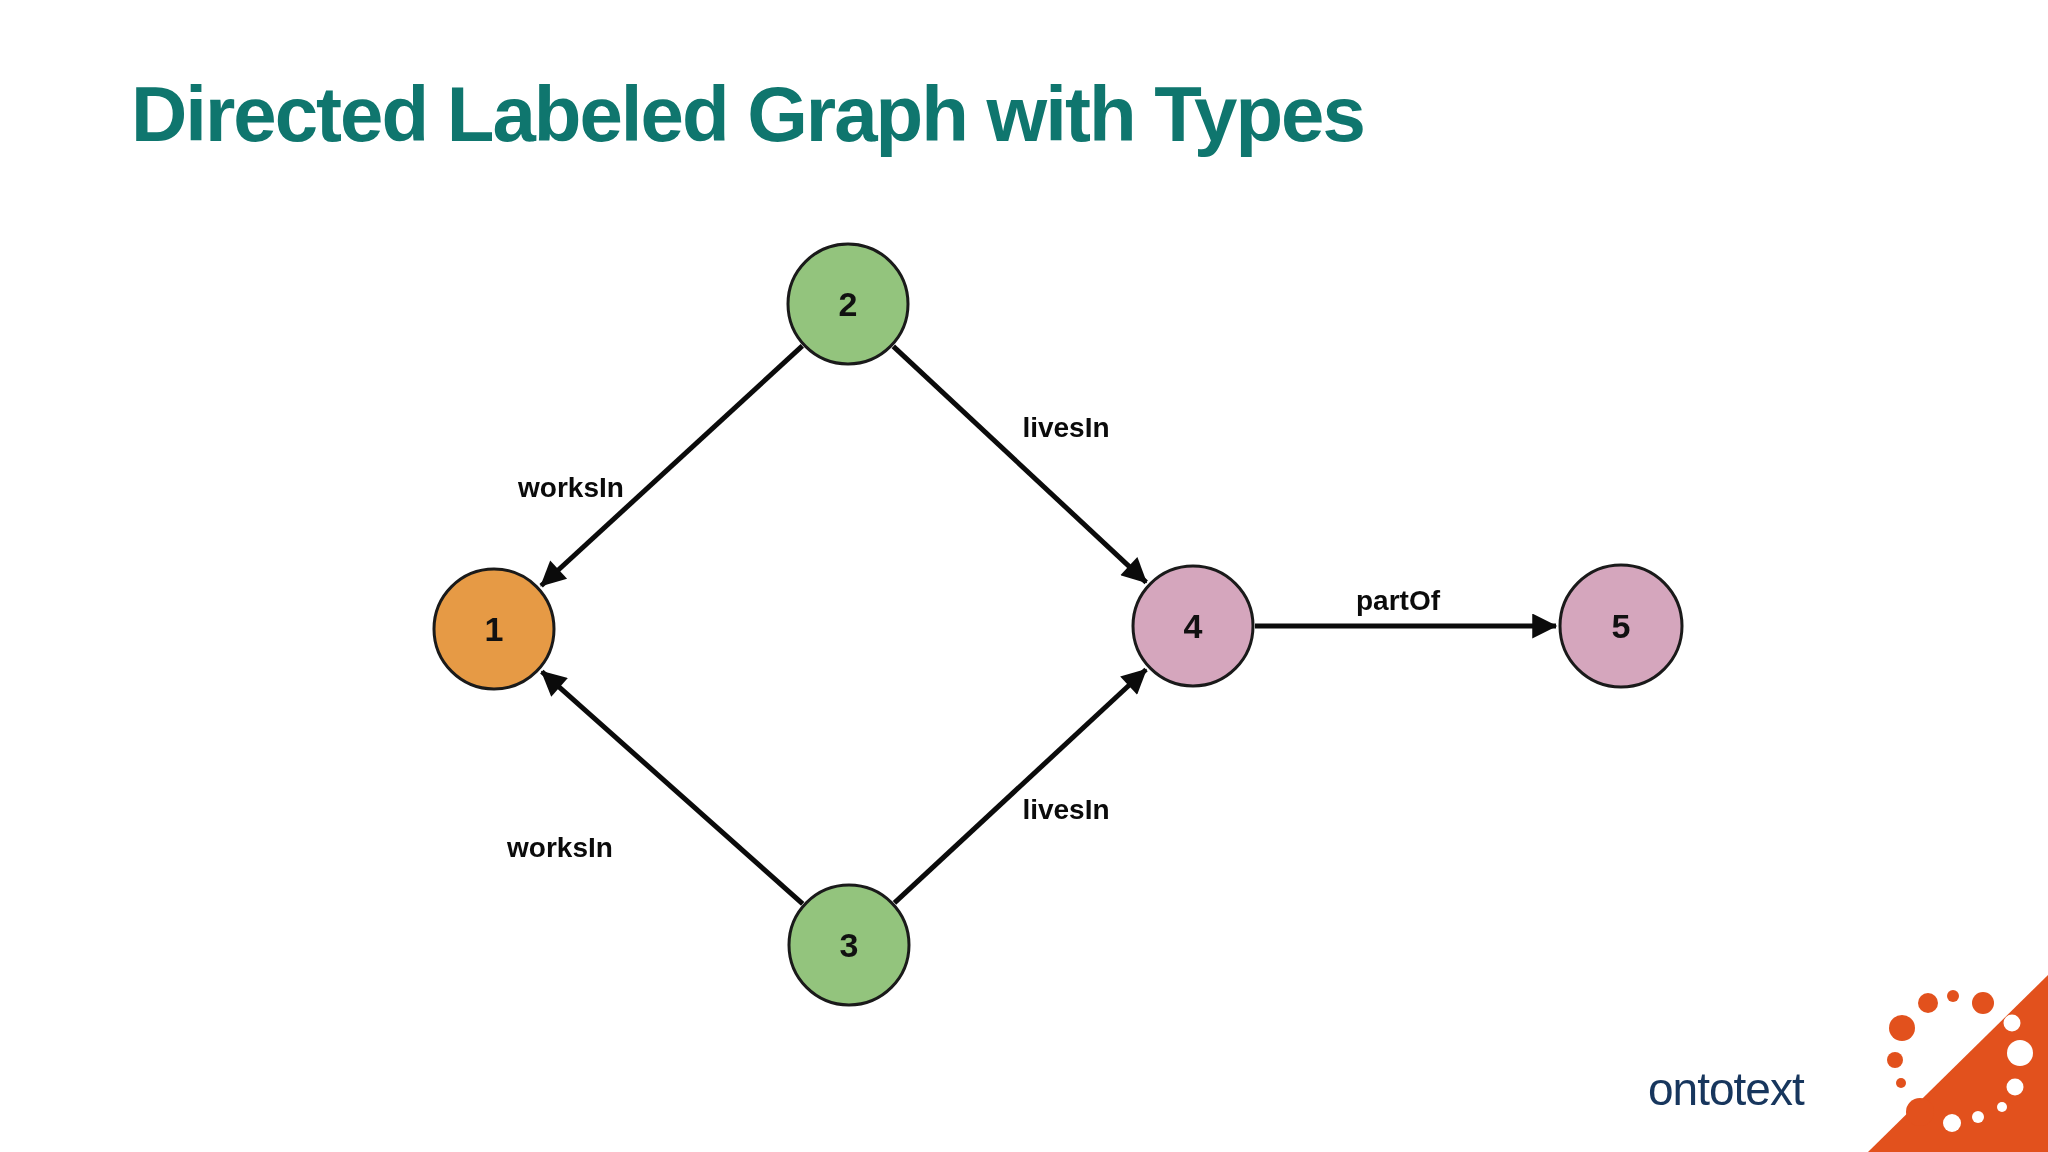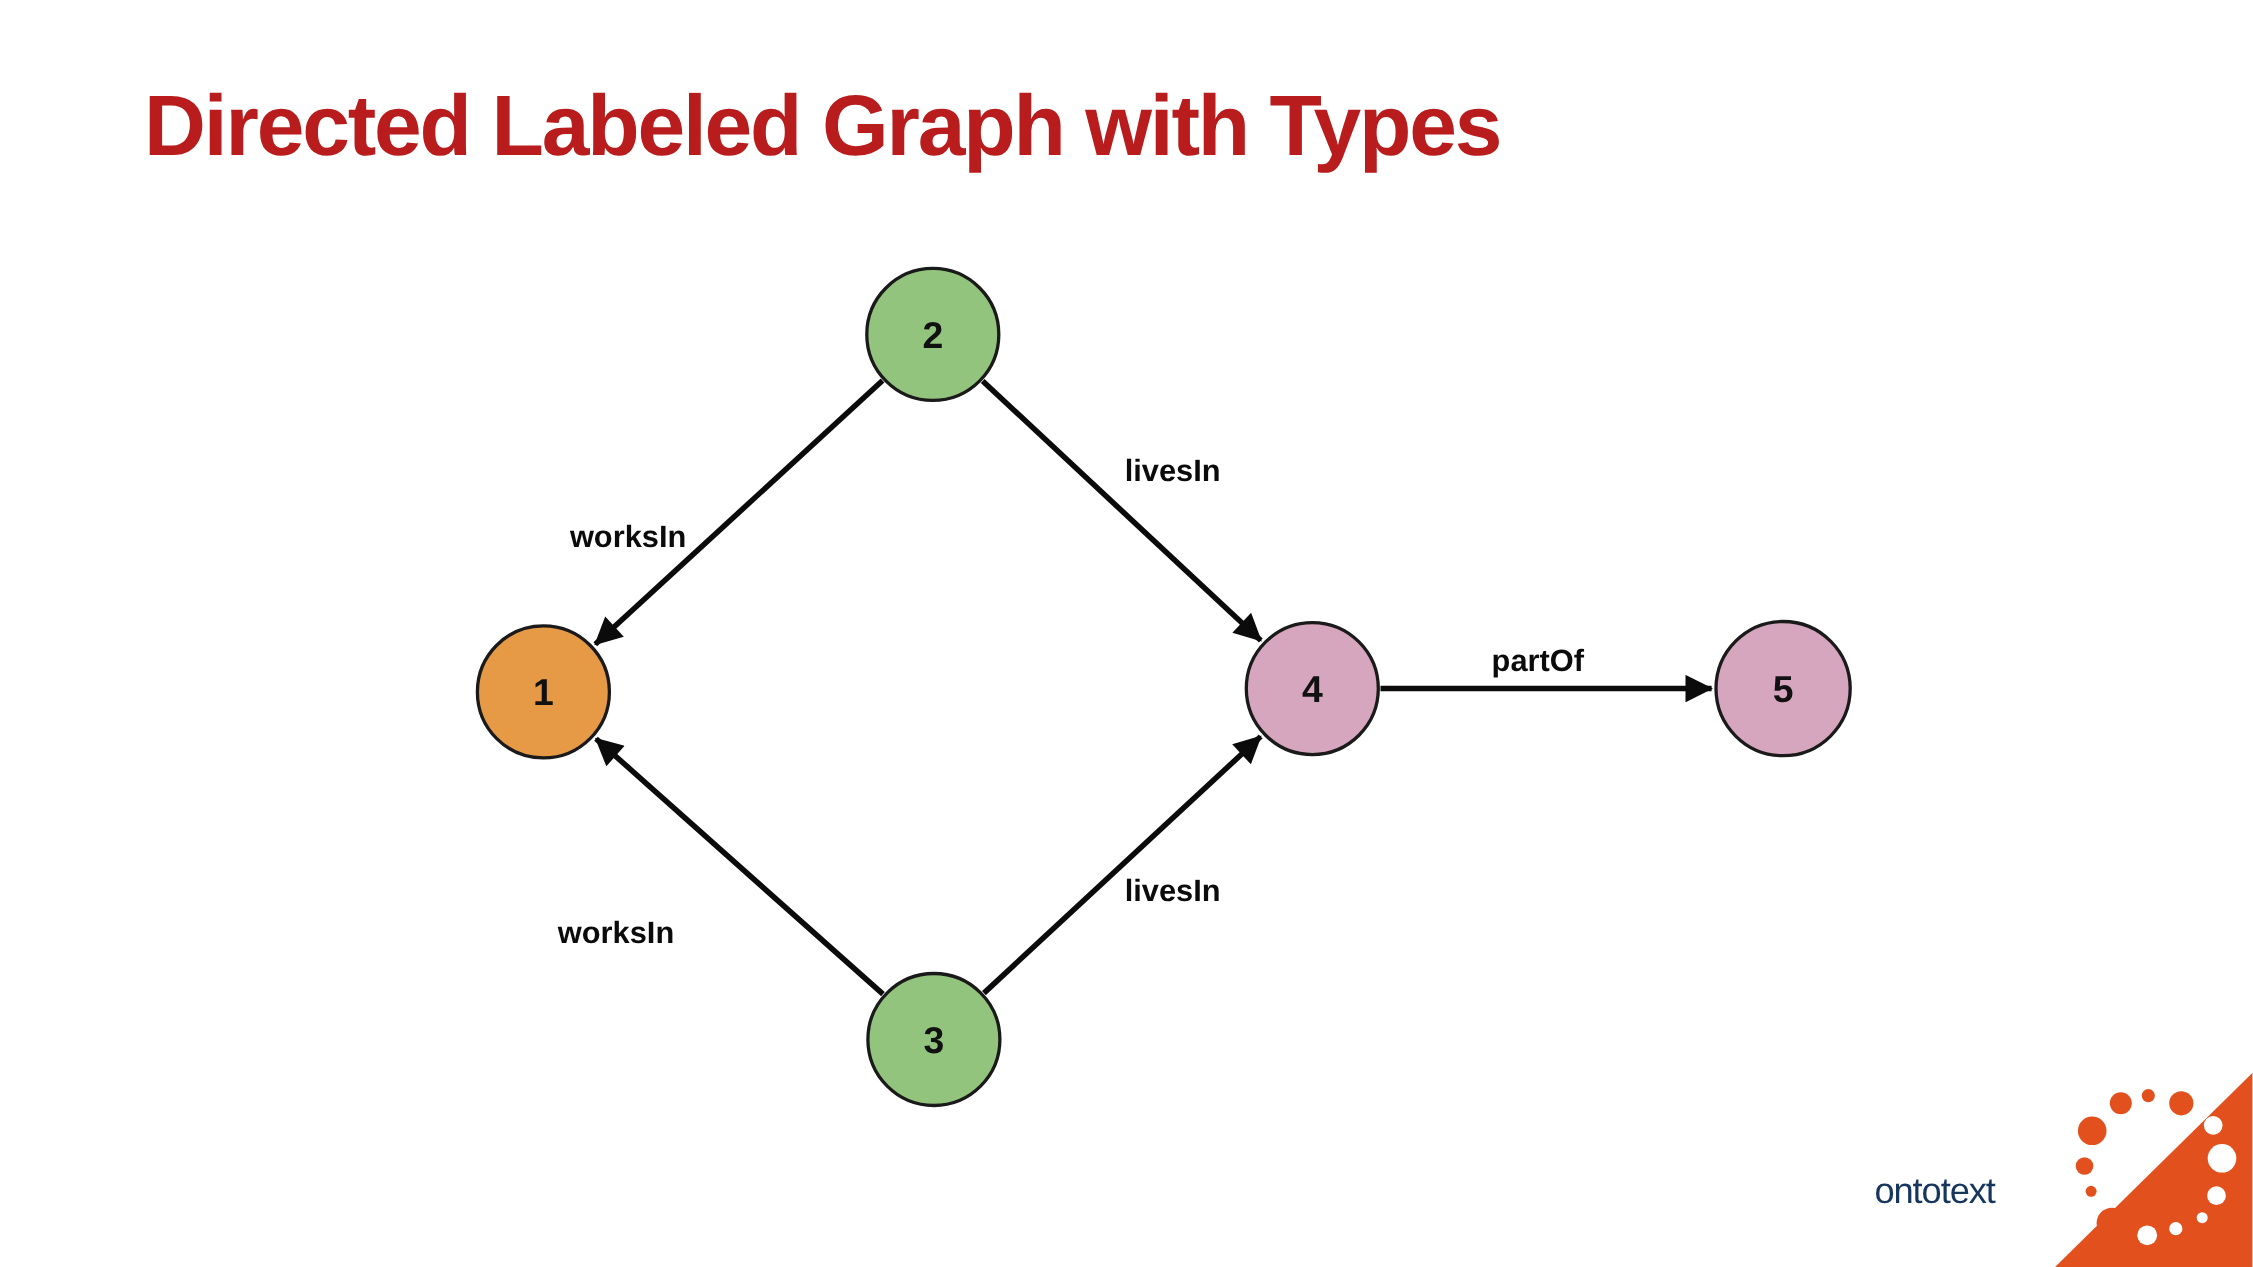--- a/index.html
+++ b/index.html
@@ -25,42 +25,42 @@
   .graph-svg {
     position: absolute;
     left: 0; top: 0;
     width: 2048px;
     height: 1152px;
   }
   .edge-label { font-size: 28px; font-weight: bold; }
   .node-label { font-size: 34px; font-weight: bold; }
   .wordmark {
     position: absolute;
-    left: 1704px;
+    left: 1648px;
     top: 1066px;
-    font-size: 33px;
+    font-size: 46px;
     font-weight: normal;
     letter-spacing: -1px;
     line-height: 1;
     white-space: nowrap;
   }
   .logo-mark {
     position: absolute;
     left: 1650px;
     top: 950px;
     width: 398px;
     height: 202px;
   }
 </style>
 </head>
 <body>
 
 <div class="slide">
 
-  <h1 class="title" style="color: #b91c1c;">Directed Labeled Graph with Types</h1>
+  <h1 class="title" style="color: #0f766e;">Directed Labeled Graph with Types</h1>
 
   <svg id="graph-svg" class="graph-svg" viewBox="0 0 2048 1152">
     <defs>
       <marker id="arrow" viewBox="0 0 10 10" refX="9.5" refY="5" markerWidth="7" markerHeight="5" orient="auto-start-reverse">
         <path id="arrow-path" d="M0,0 L10,5 L0,10 Z" fill="#0B0B0B"></path>
       </marker>
     </defs>
     <g id="edges-layer">
         <line x1="802.3285888588117" y1="345.9299678556107" x2="541.1446824683234" y2="585.7174525361438" stroke="#0B0B0B" stroke-width="5" marker-end="url(#arrow)"></line>
         <line x1="893.3254266310579" y1="346.3037315223207" x2="1146.2124628324564" y2="582.3316319769593" stroke="#0B0B0B" stroke-width="5" marker-end="url(#arrow)"></line>

